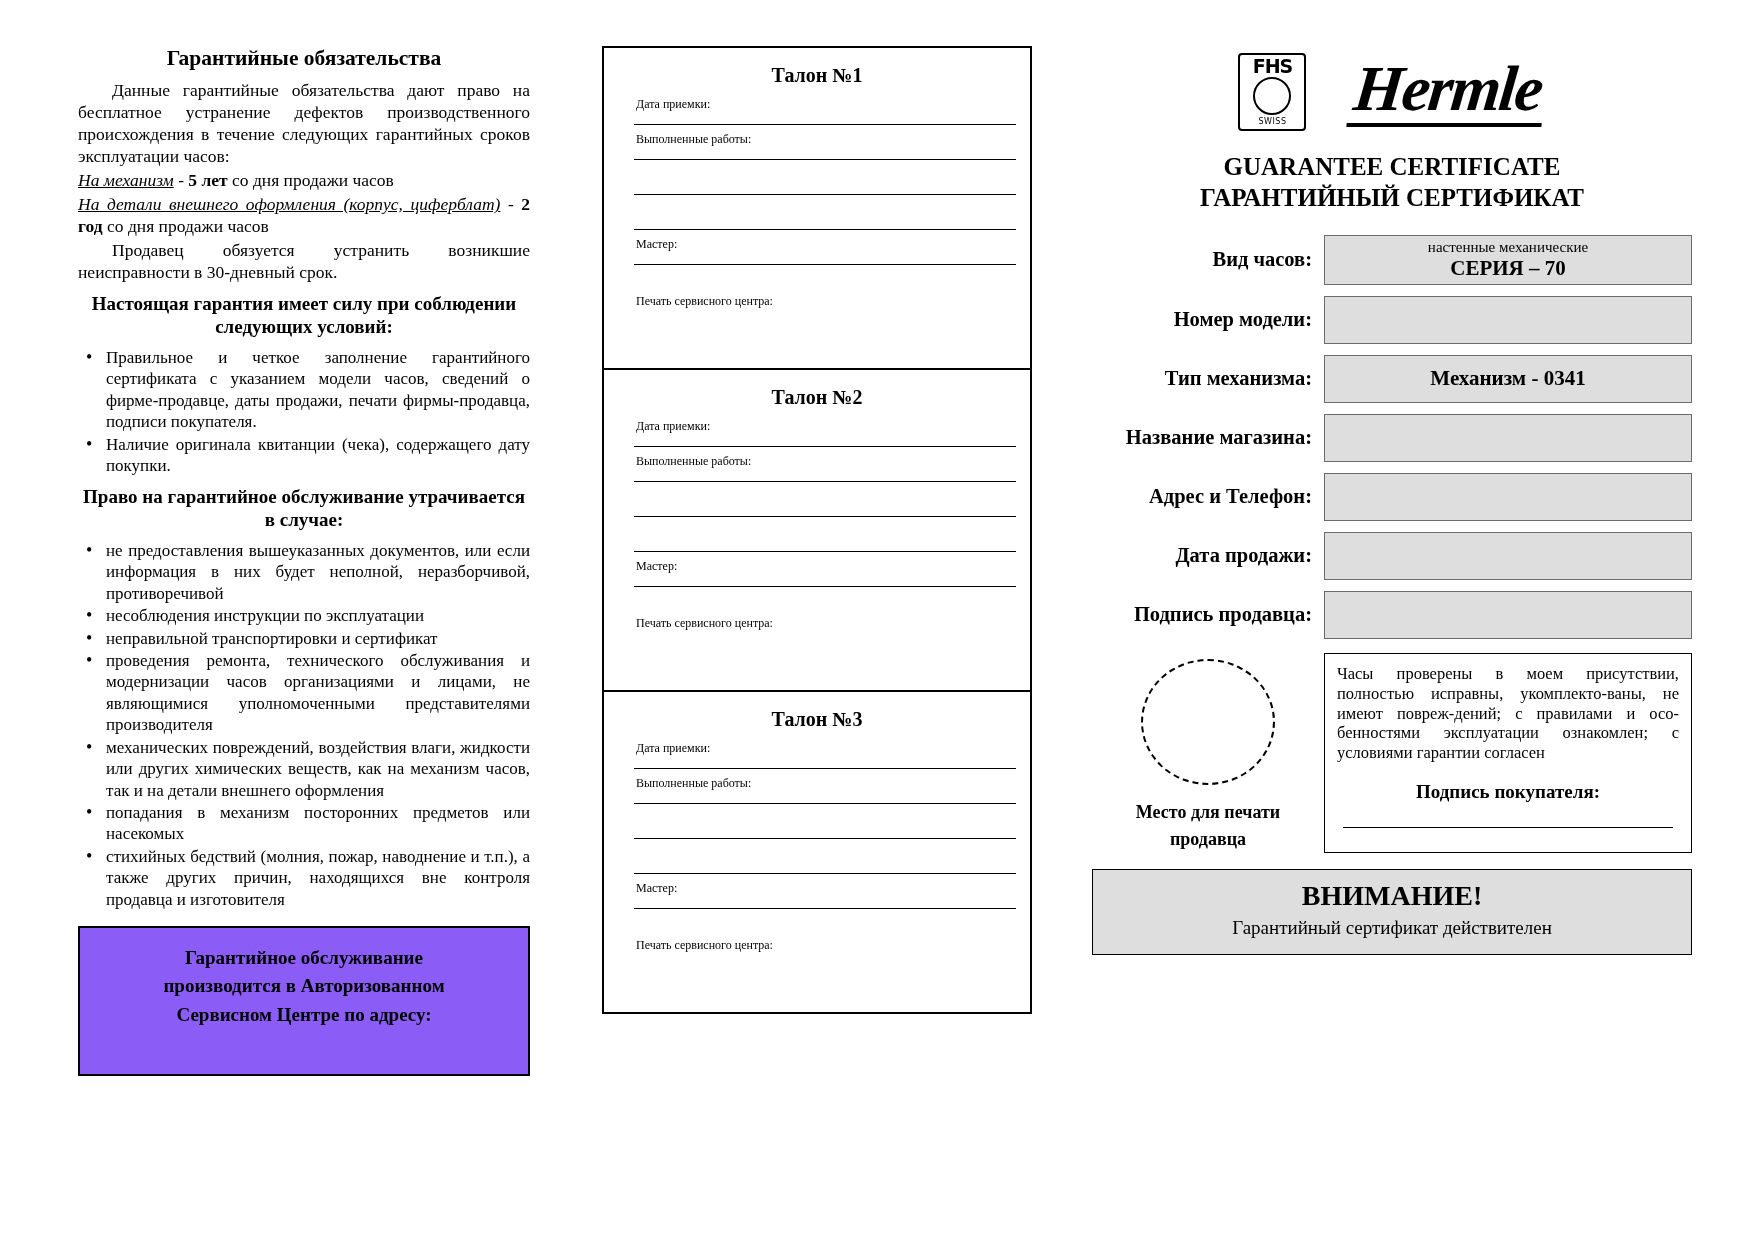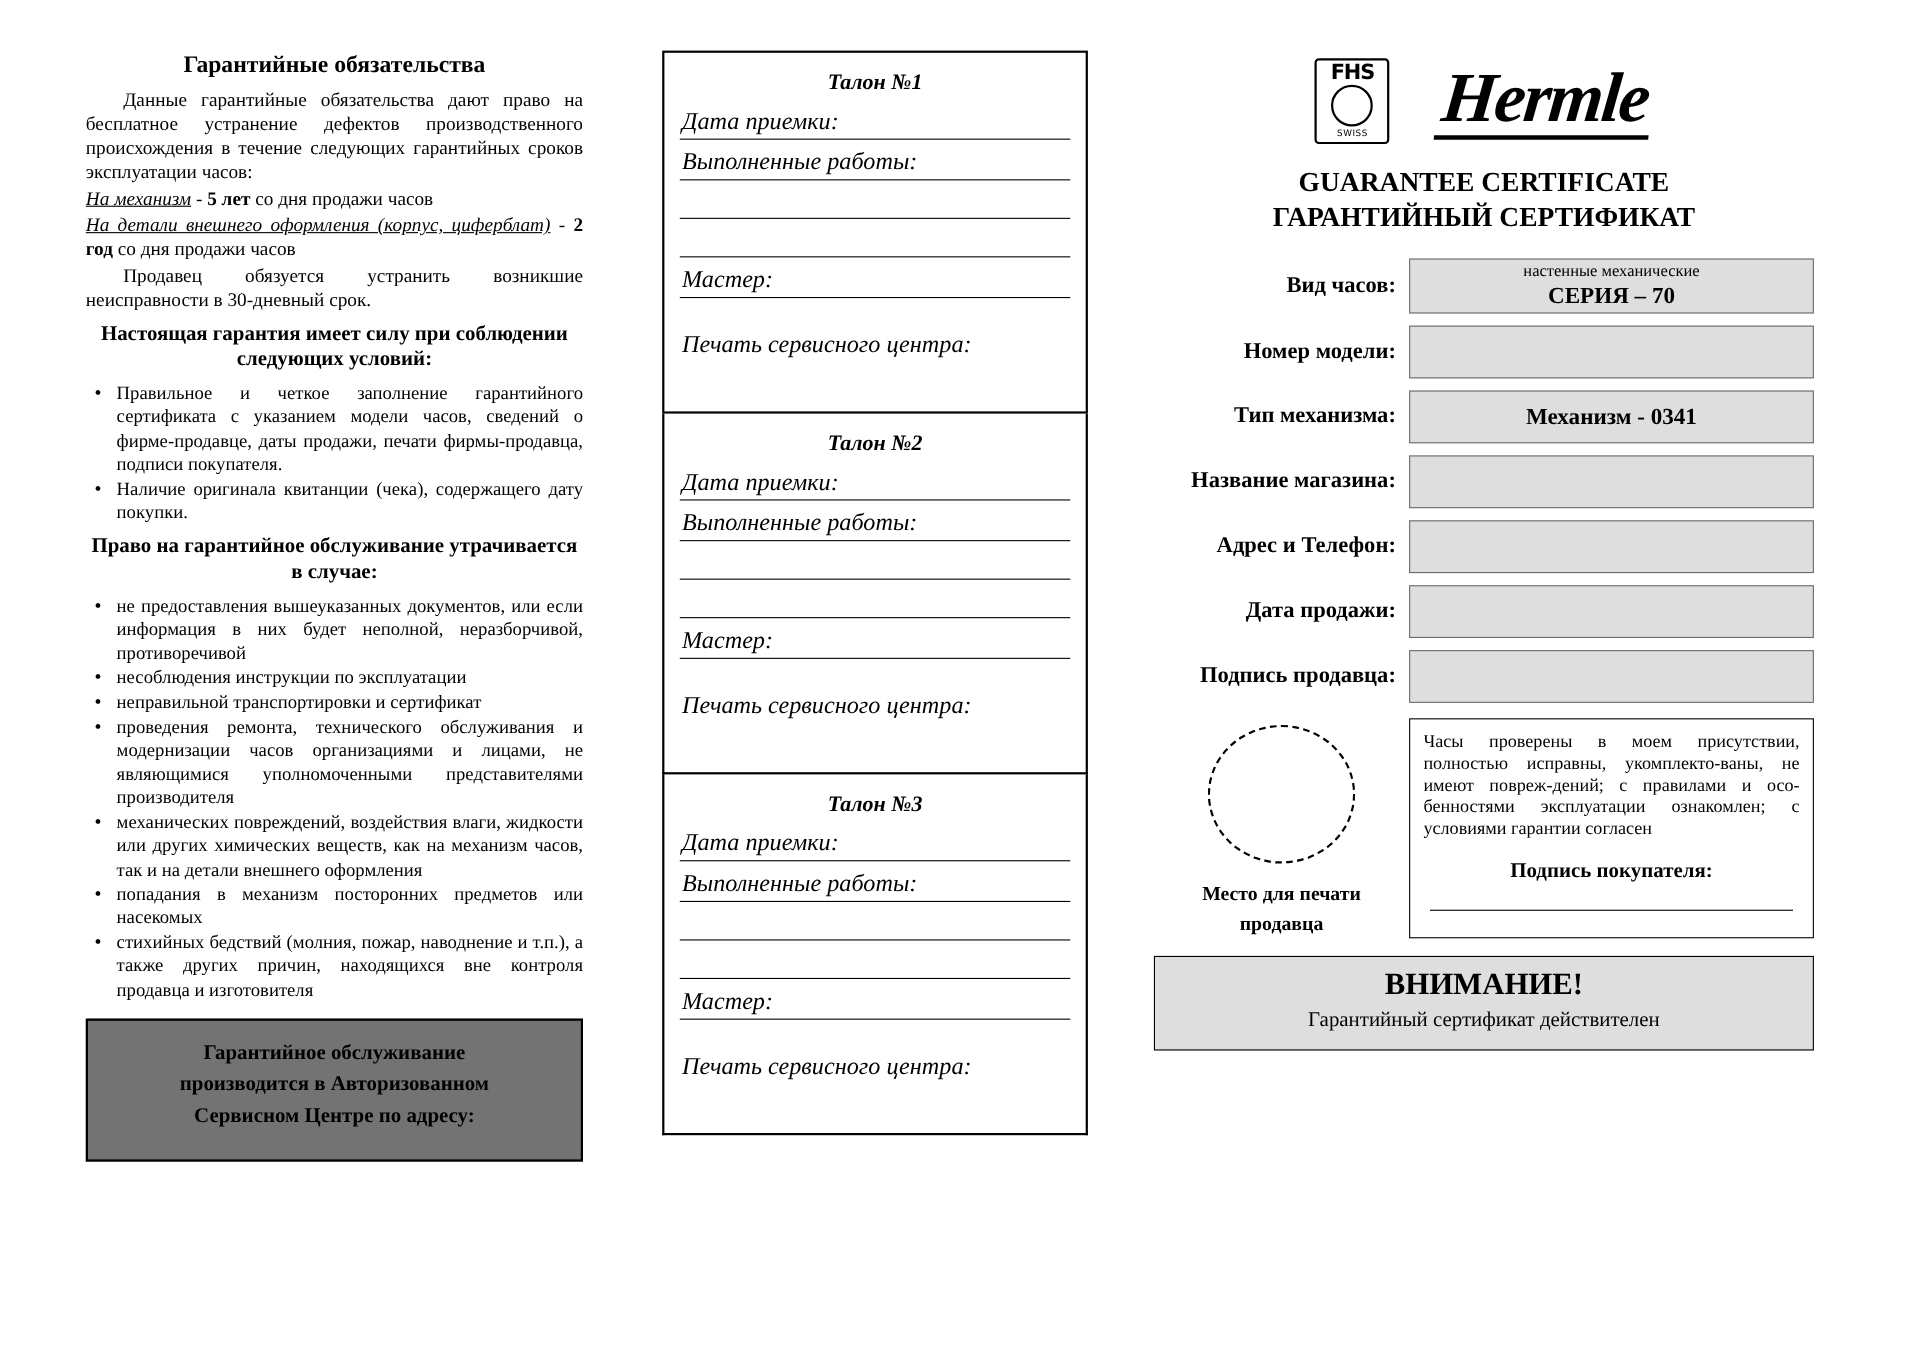--- a/index.html
+++ b/index.html
@@ -72,58 +72,58 @@
   }
   ul.bul li:before {
     content: "\2022";
     position: absolute;
     left: -18px;
     top: -1px;
     font-size: 18px;
   }
   .grey-box {
     margin-top: 16px;
-    background: #737373;
+    background: #8b5cf6;
     border: 2px solid #000;
     padding: 16px 10px 18px 10px;
     text-align: center;
     font-weight: bold;
     font-size: 19px;
     line-height: 1.5;
-    height: 130px;
+    height: 150px;
     box-sizing: border-box;
   }
   .spread { text-align: justify; text-align-last: center; }
 
   
   .col-mid {
-    width: 387px;
+    width: 430px;
     margin-left: 62px;
     box-sizing: border-box;
-    font-style: italic;
   }
   .talon {
     border: 2px solid #000;
     box-sizing: border-box;
     padding: 12px 14px 10px 14px;
     margin-bottom: 0;
   }
   .talon + .talon { border-top: none; }
   .talon-title {
     text-align: center;
     font-weight: bold;
     font-size: 20px;
     margin: 4px 0 10px 0;
   }
   .fld {
-    font-size: 22px;
+    font-size: 12px;
     border-bottom: 1.6px solid #000;
     padding: 0 0 3px 2px;
     margin-bottom: 7px;
     min-height: 24px;
+    margin-left: 16px;
   }
   .fld.blank { min-height: 24px; }
   .fld.seal {
     border-bottom: none;
     padding-top: 22px;
     min-height: 54px;
   }
 
   
   .col-right {

